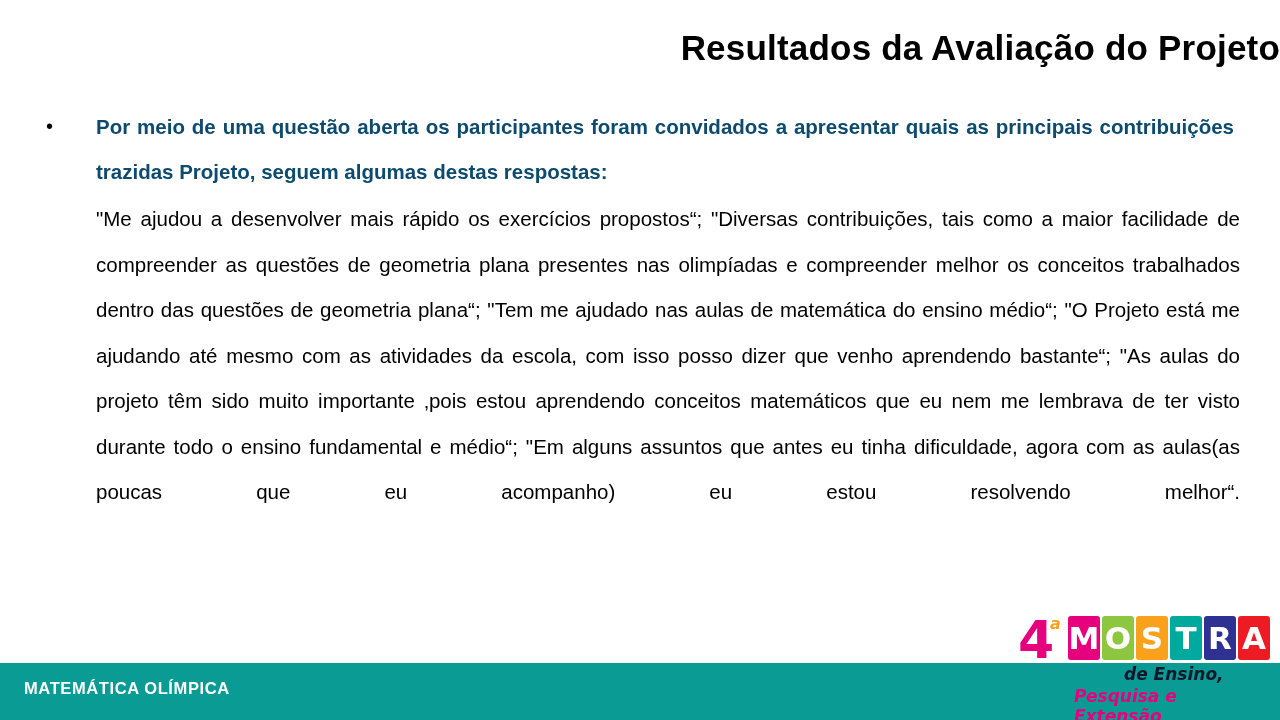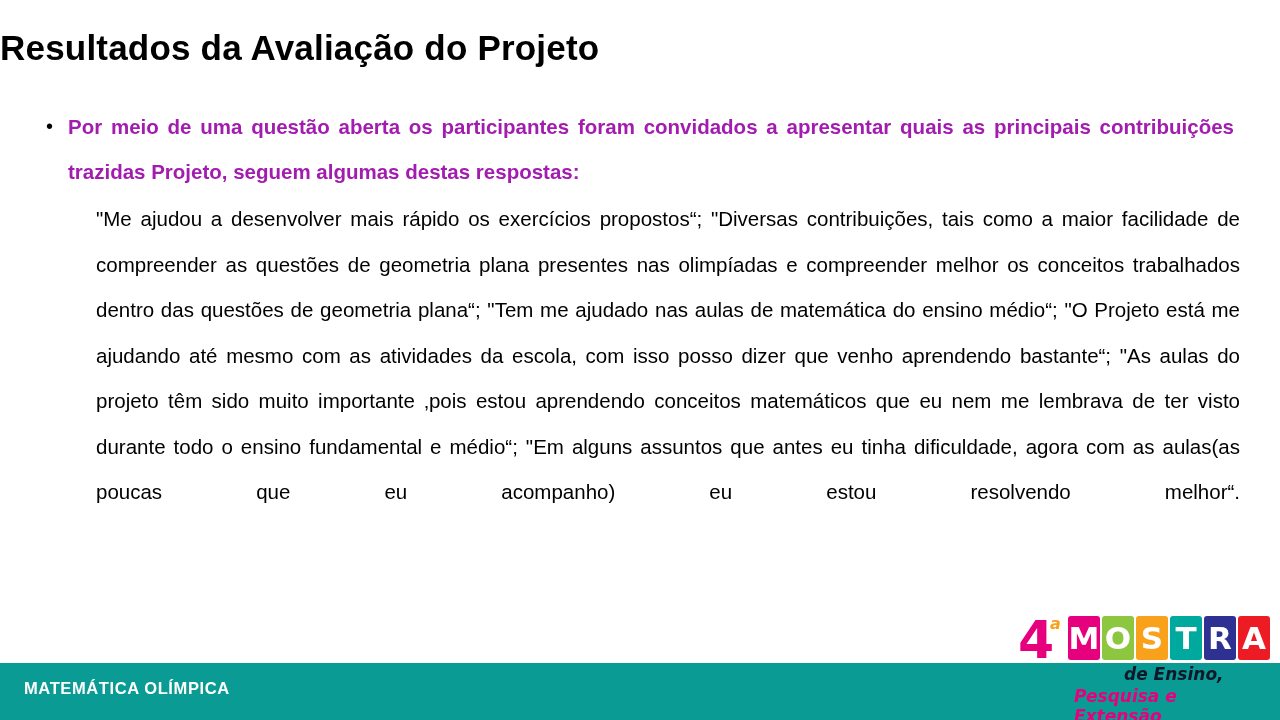--- a/index.html
+++ b/index.html
@@ -18,21 +18,21 @@
     position: relative;
     width: 1280px;
     height: 720px;
     box-sizing: border-box;
   }
   .slide-title {
     position: absolute;
     top: 28px;
     left: 0;
     width: 1280px;
-    text-align: left;
+    text-align: right;
     font-size: 35px;
     font-weight: bold;
     color: #000000;
     letter-spacing: 0.2px;
   }
   .body-area {
     position: absolute;
     top: 104px;
     left: 40px;
     width: 1200px;
@@ -50,24 +50,25 @@
     color: #000;
     text-align: left;
     padding-left: 6px;
     box-sizing: border-box;
   }
   .bullet-text {
     flex: 1 1 auto;
     font-size: 20.5px;
     font-weight: bold;
     line-height: 45px;
-    color: #a21caf;
+    color: #0c4a6e;
     text-align: justify;
     text-justify: inter-word;
     padding-right: 6px;
+    margin-left: 28px;
   }
   .quote-block {
     margin-top: 2px;
     margin-left: 56px;
     width: 1144px;
     font-size: 20.5px;
     line-height: 45.5px;
     color: #000000;
     text-align: justify;
     text-justify: inter-word;

